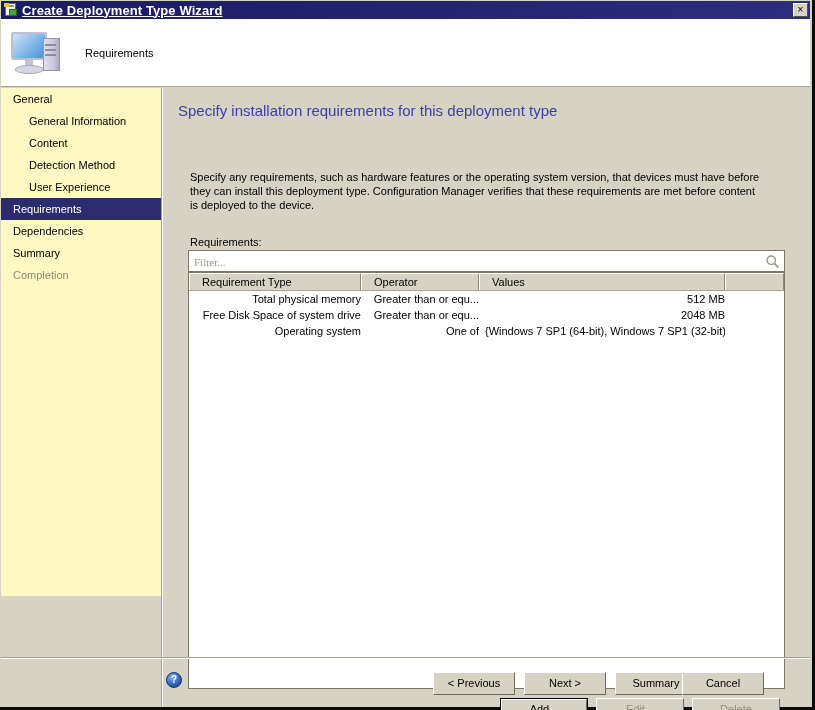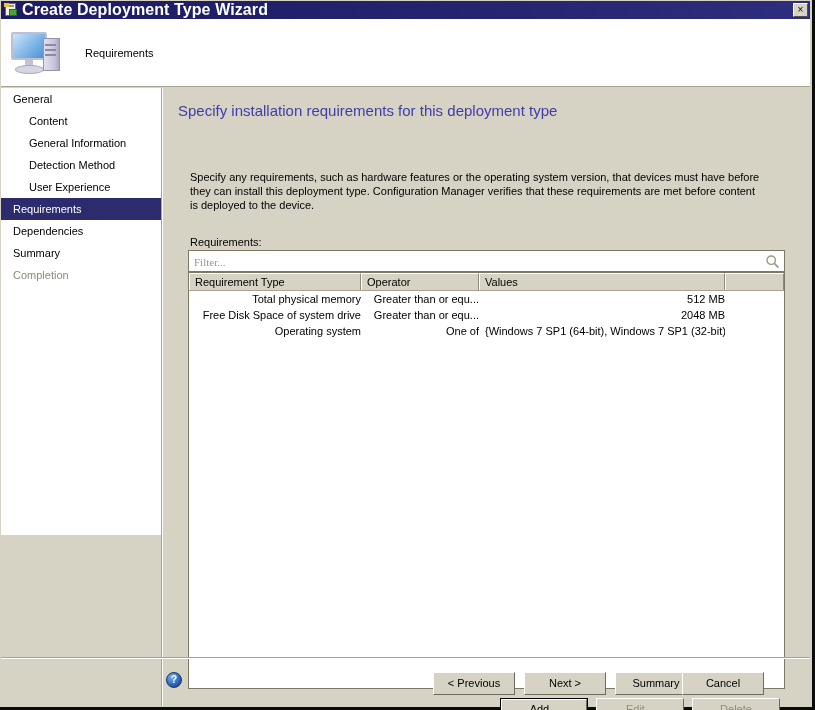--- a/index.html
+++ b/index.html
@@ -64,24 +64,25 @@
     border: 1px solid #2c6b22;
     box-sizing: border-box;
   }
   .title-icon .ti-yellow {
     position: absolute; left: 0px; top: 0px;
     width: 5px; height: 4px;
     background: #e8c53c;
   }
   .titlebar-text {
     color: #ffffff;
-    font-size: 16px;
+    font-size: 13px;
     font-weight: bold;
     letter-spacing: 0.1px;
     white-space: nowrap;
+    text-decoration: underline;
   }
   .close-btn {
     position: absolute;
     right: 2px; top: 2px;
     width: 15px; height: 14px;
     background: #d6d3c4;
     border-top: 1px solid #ffffff;
     border-left: 1px solid #ffffff;
     border-right: 1px solid #52503f;
     border-bottom: 1px solid #52503f;
@@ -151,22 +152,22 @@
     position: absolute; left: 36px;
     width: 11px; height: 2px;
     background: #8d8ba4;
   }
 
   
   .sidebar {
     position: absolute;
     left: 1px; top: 88px;
     width: 160px;
-    height: 447px;
-    background: #ffffff;
+    height: 508px;
+    background: #fef9c3;
   }
   .divider {
     position: absolute;
     left: 161px; top: 88px;
     width: 2px;
     height: 618px;
     background: #ffffff;
     border-left: 1px solid #a7a391;
     box-sizing: border-box;
   }
@@ -258,21 +259,21 @@
     display: flex;
     height: 18px;
     background: #d6d3c4;
     border-bottom: 1px solid #a7a391;
     box-sizing: border-box;
   }
   .lv-th {
     height: 17px;
     line-height: 17px;
     font-size: 11px;
-    padding-left: 5px;
+    padding-left: 12px;
     box-sizing: border-box;
     background: #d6d3c4;
     border-top: 1px solid #ffffff;
     border-left: 1px solid #ffffff;
     border-right: 1px solid #8d8a78;
     overflow: hidden;
     white-space: nowrap;
     cursor: default;
   }
   .lv-row {
@@ -390,22 +391,22 @@
       <span class="tower"></span>
       <span class="tower-slot" style="top:18px;"></span>
       <span class="tower-slot" style="top:23px;"></span>
       <span class="tower-slot" style="top:28px;"></span>
     </span>
     <span class="header-title">Requirements</span>
   </div>
 
   <div class="sidebar">
     <div class="nav-item">General</div>
+    <div class="nav-item indent">General Information</div>
     <div class="nav-item indent">Content</div>
-    <div class="nav-item indent">General Information</div>
     <div class="nav-item indent">Detection Method</div>
     <div class="nav-item indent">User Experience</div>
     <div class="nav-item selected">Requirements</div>
     <div class="nav-item">Dependencies</div>
     <div class="nav-item">Summary</div>
     <div class="nav-item disabled">Completion</div>
   </div>
 
   <div class="divider"></div>
 

